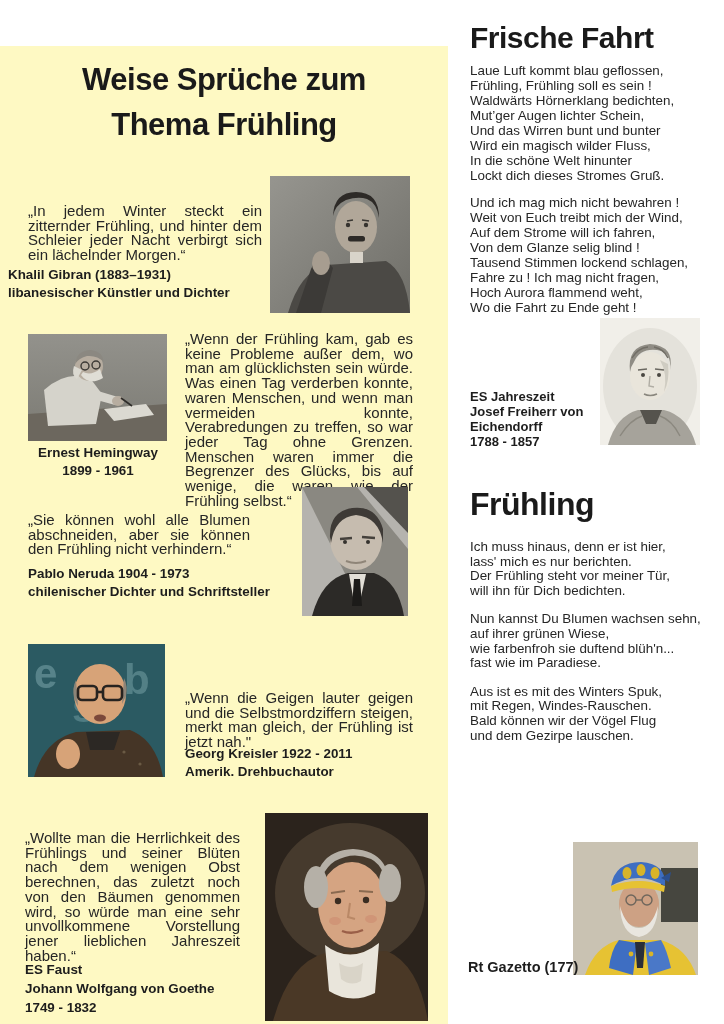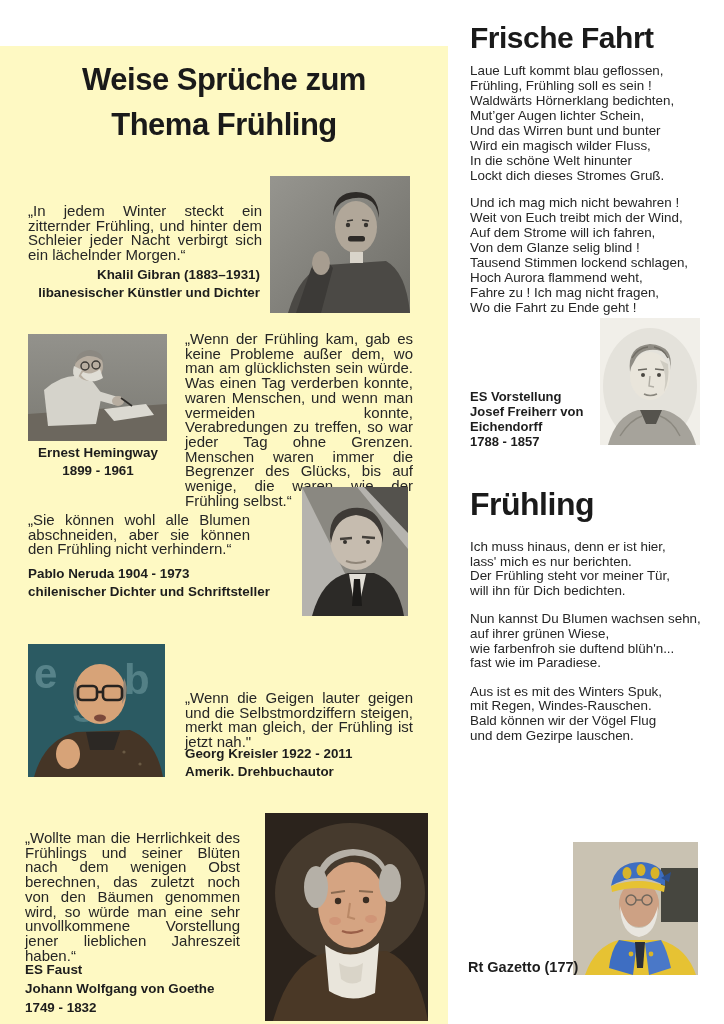--- a/index.html
+++ b/index.html
@@ -11,21 +11,21 @@
   .abs { position:absolute; }
 
   
   .lc { left:0; top:0; width:448px; height:1024px; background:#fef9c3;margin-top:46px; }
   .lc-title { left:0; top:11px; width:448px; text-align:center;
     font-weight:800; font-size:31px; line-height:45px; color:#1a1a1a; letter-spacing:-0.5px; }
   .quote { text-align:justify; font-size:15px; line-height:14.7px; color:#262626; }
   .battr { font-weight:700; font-size:13.4px; line-height:17.5px; color:#1d1d1d; }
 
   .q-gibran   { left:28px;  top:158px; width:234px; }
-  .a-gibran   { left:8px;   top:220px; width:252px; text-align:right; }
+  .a-gibran   { left:8px;   top:220px; width:252px; text-align:left; }
   .ph-gibran  { left:270px; top:130px; width:140px; height:137px; }
 
   .ph-hemingway { left:28px; top:288px; width:139px; height:107px; }
   .c-hemingway  { left:8px;  top:398px; width:180px; text-align:center; }
   .q-hemingway  { left:185px; top:286px; width:228px; }
 
   .q-neruda  { left:28px;  top:467px; width:222px; }
   .a-neruda  { left:28px;  top:519px; width:262px; }
   .ph-neruda { left:302px; top:441px; width:106px; height:129px; }
 
@@ -215,28 +215,28 @@
         <div class="line">Wird ein magisch wilder Fluss,</div>
         <div class="line">In die schöne Welt hinunter</div>
         <div class="line">Lockt dich dieses Stromes Gruß.</div>
       </div>
     <div class="stanza">
         <div class="line">Und ich mag mich nicht bewahren !</div>
         <div class="line">Weit von Euch treibt mich der Wind,</div>
         <div class="line">Auf dem Strome will ich fahren,</div>
         <div class="line">Von dem Glanze selig blind !</div>
         <div class="line">Tausend Stimmen lockend schlagen,</div>
+        <div class="line">Fahre zu ! Ich mag nicht fragen,</div>
         <div class="line">Hoch Aurora flammend weht,</div>
-        <div class="line">Fahre zu ! Ich mag nicht fragen,</div>
         <div class="line">Wo die Fahrt zu Ende geht !</div>
       </div>
   </div>
 
   <div class="abs battr a-eich">
-      <div class="line">ES Vorstellung</div>
+      <div class="line">ES Jahreszeit</div>
       <div class="line">Josef Freiherr von</div>
       <div class="line">Eichendorff</div>
       <div class="line">1788 - 1857</div>
     </div>
 
   <div class="abs photo ph-eich">
     <svg viewBox="0 0 100 127" preserveAspectRatio="none">
       <rect width="100" height="127" fill="#f1efe9"></rect>
       <ellipse cx="50" cy="68" rx="47" ry="58" fill="#e4e2db"></ellipse>
       <path d="M8 127 Q16 98 38 92 L64 92 Q88 98 96 127 Z" fill="#a6a39b"></path>

